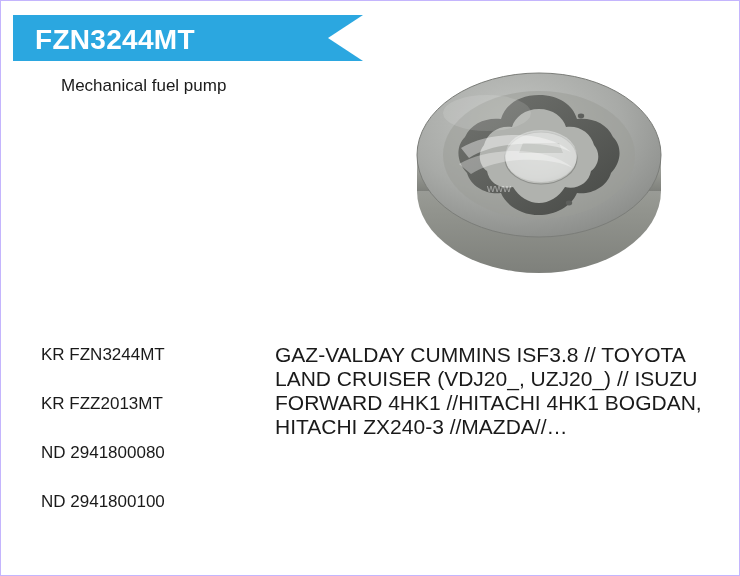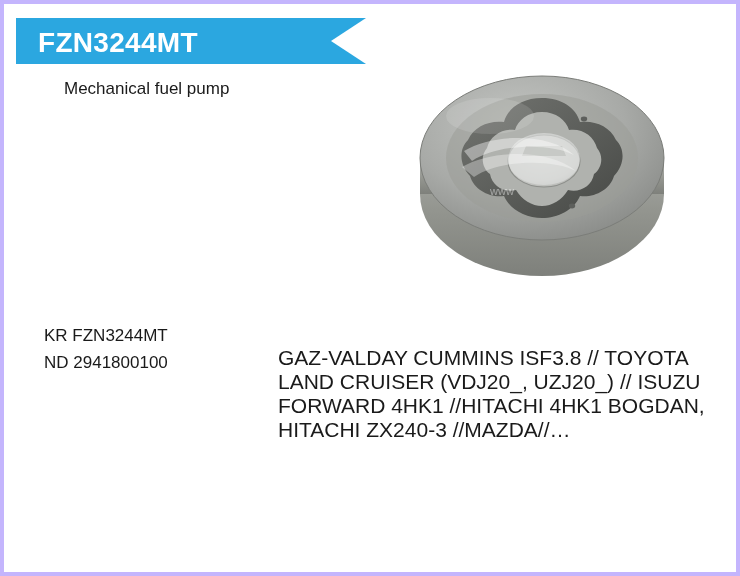--- a/index.html
+++ b/index.html
@@ -8,21 +8,21 @@
     background: #ffffff;
   }
   body {
     font-family: "Liberation Sans", sans-serif;
   }
   #page {
     position: relative;
     width: 740px;
     height: 576px;
     background: #ffffff;
-    border: 4px solid #c4b5fd;
+    border: 1px solid #c4b5fd;
     box-sizing: border-box;
     overflow: hidden;
   }
 
   
   #header-banner {
     position: absolute;
     left: 12px;
     top: 14px;
     height: 46px;
@@ -93,20 +93,21 @@
     position: absolute;
     left: 40px;
     top: 318px;
     width: 215px;
   }
   #code-list .code-item {
     font-size: 17px;
     color: #1a1a1a;
     line-height: 27px;
     white-space: nowrap;
+    margin-top: 22px;
   }
 
   
   #reference-column {
     position: absolute;
     left: 274px;
     top: 318px;
     width: 450px;
   }
   #oem-numbers {
@@ -201,20 +202,22 @@
 
     <svg id="watermark" viewBox="0 0 130 80">
       <path d="M10 22 C 40 4, 96 4, 120 26 C 98 14, 44 14, 18 32 Z" fill="#ffffff" opacity="0.55"></path>
       <path d="M8 38 C 38 20, 96 20, 122 42 C 100 30, 46 30, 20 48 Z" fill="#ffffff" opacity="0.45"></path>
       <text x="36" y="66" font-family="Liberation Sans, sans-serif" font-size="11" fill="#ffffff" opacity="0.6">www</text>
     </svg>
   </div>
 
   <div id="code-list">
     <div class="code-item">KR FZN3244MT</div>
+    <div class="code-item">KR FZZ2013MT</div>
+    <div class="code-item">ND 2941800080</div>
     <div class="code-item">ND 2941800100</div>
   </div>
 
   <div id="reference-column">
     <p id="applications">GAZ-VALDAY CUMMINS ISF3.8 // TOYOTA LAND CRUISER (VDJ20_, UZJ20_) // ISUZU FORWARD 4HK1 //HITACHI 4HK1 BOGDAN, HITACHI ZX240-3 //MAZDA//…</p>
   </div>
 
 </div>
 
 </body></html>

